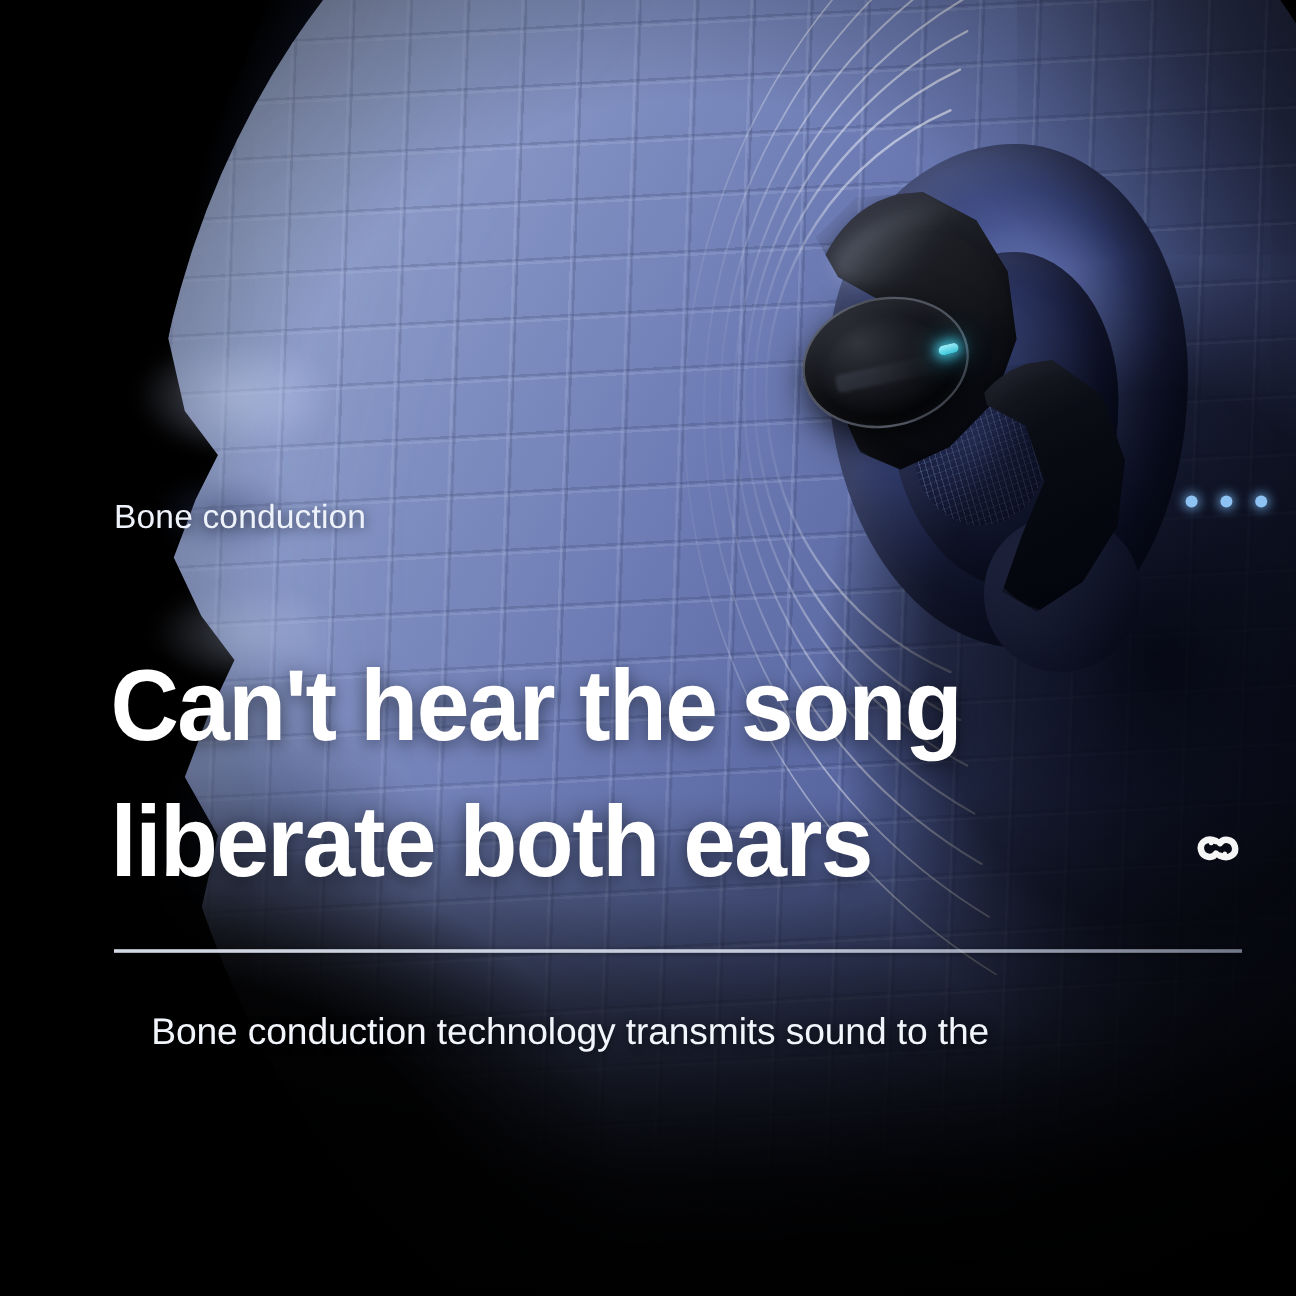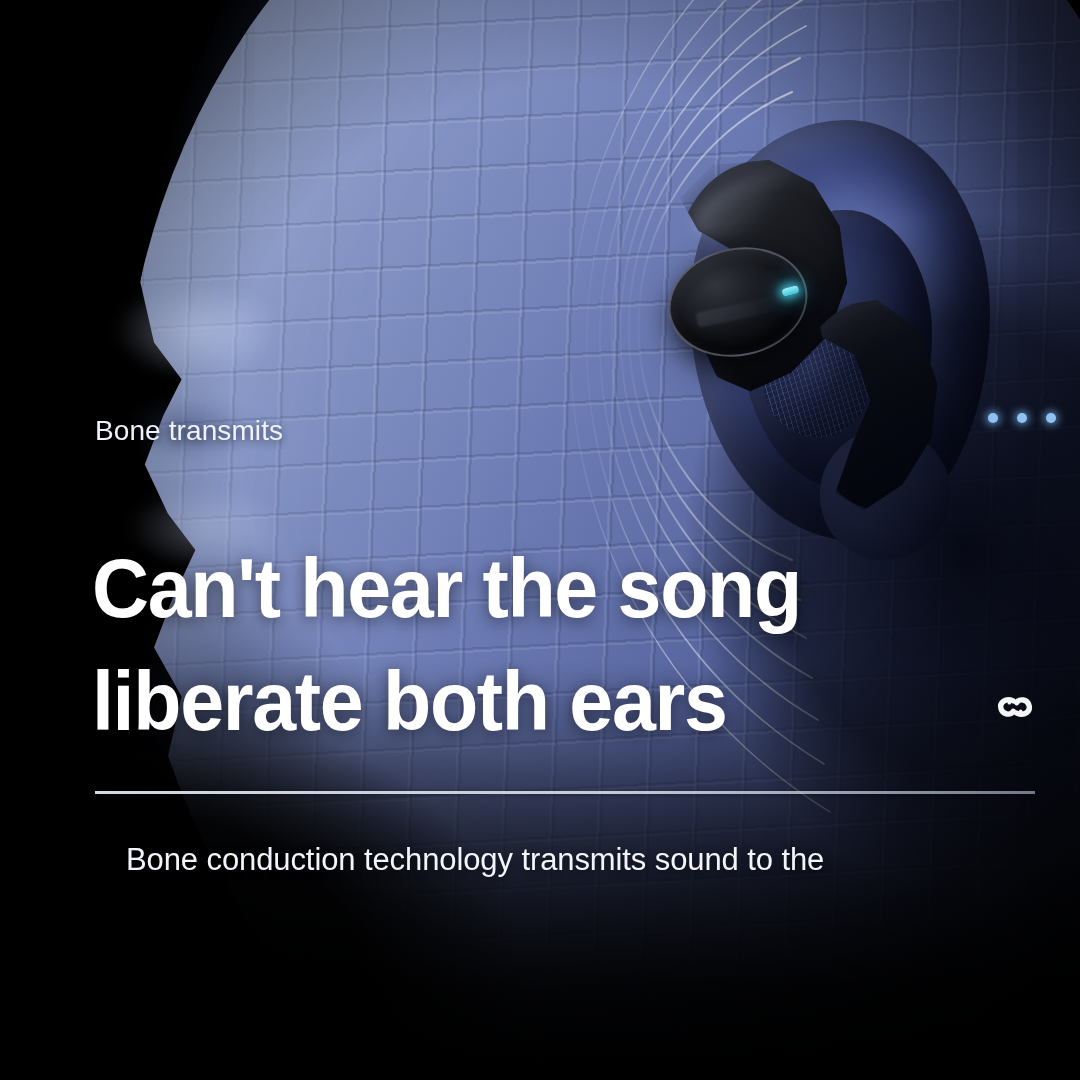--- a/index.html
+++ b/index.html
@@ -357,21 +357,21 @@
     <div class="shadow-bottom"></div>
     <div class="vignette"></div>
   </div>
 
   <div class="dots">
     <span class="dot"></span>
     <span class="dot"></span>
     <span class="dot"></span>
   </div>
 
-  <div class="eyebrow">Bone transmits</div>
+  <div class="eyebrow">Bone conduction</div>
 
   <div class="headline">
     <span class="hl-line">Can't hear the song</span>
     <span class="hl-line">liberate both ears</span>
   </div>
 
   <svg class="link-mark" viewBox="0 0 48 48">
     <g fill="none" stroke="#ffffff" stroke-width="6.2" stroke-linecap="round">
       <path d="M22 17 C 13 13, 6 19, 8 26 C 10 33, 19 34, 22 29"></path>
       <path d="M26 31 C 35 35, 42 29, 40 22 C 38 15, 29 14, 26 19"></path>

